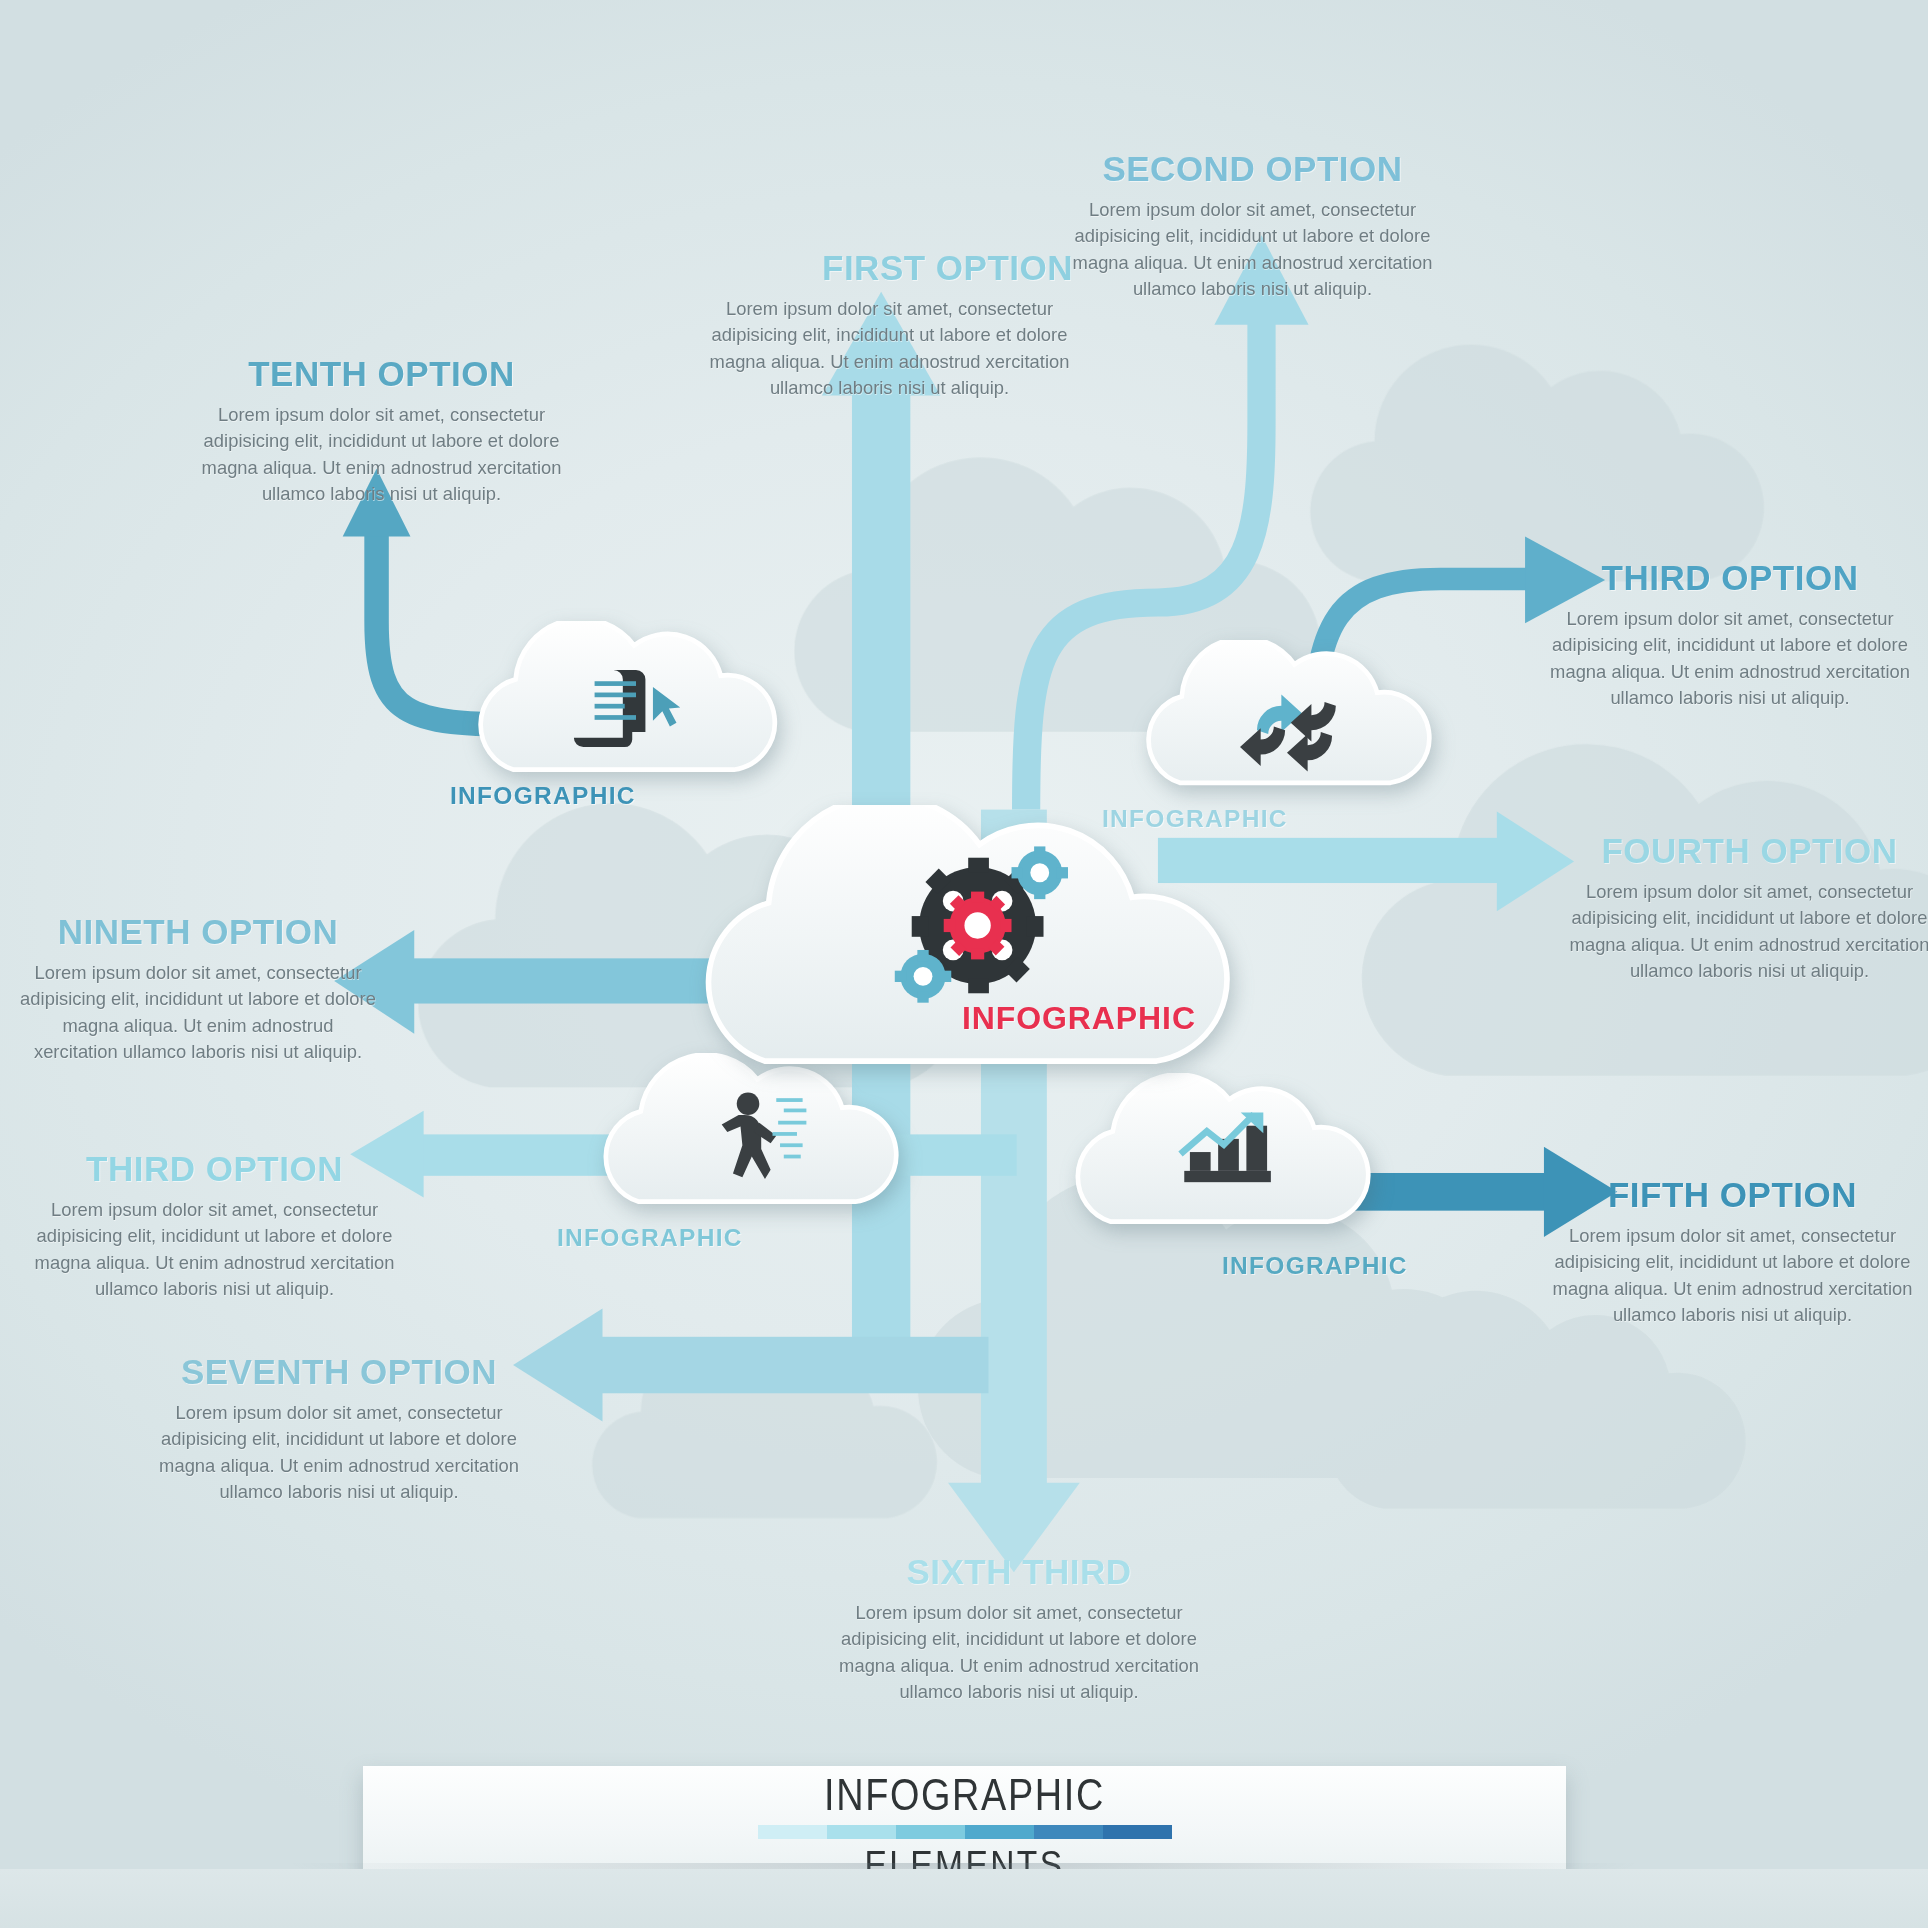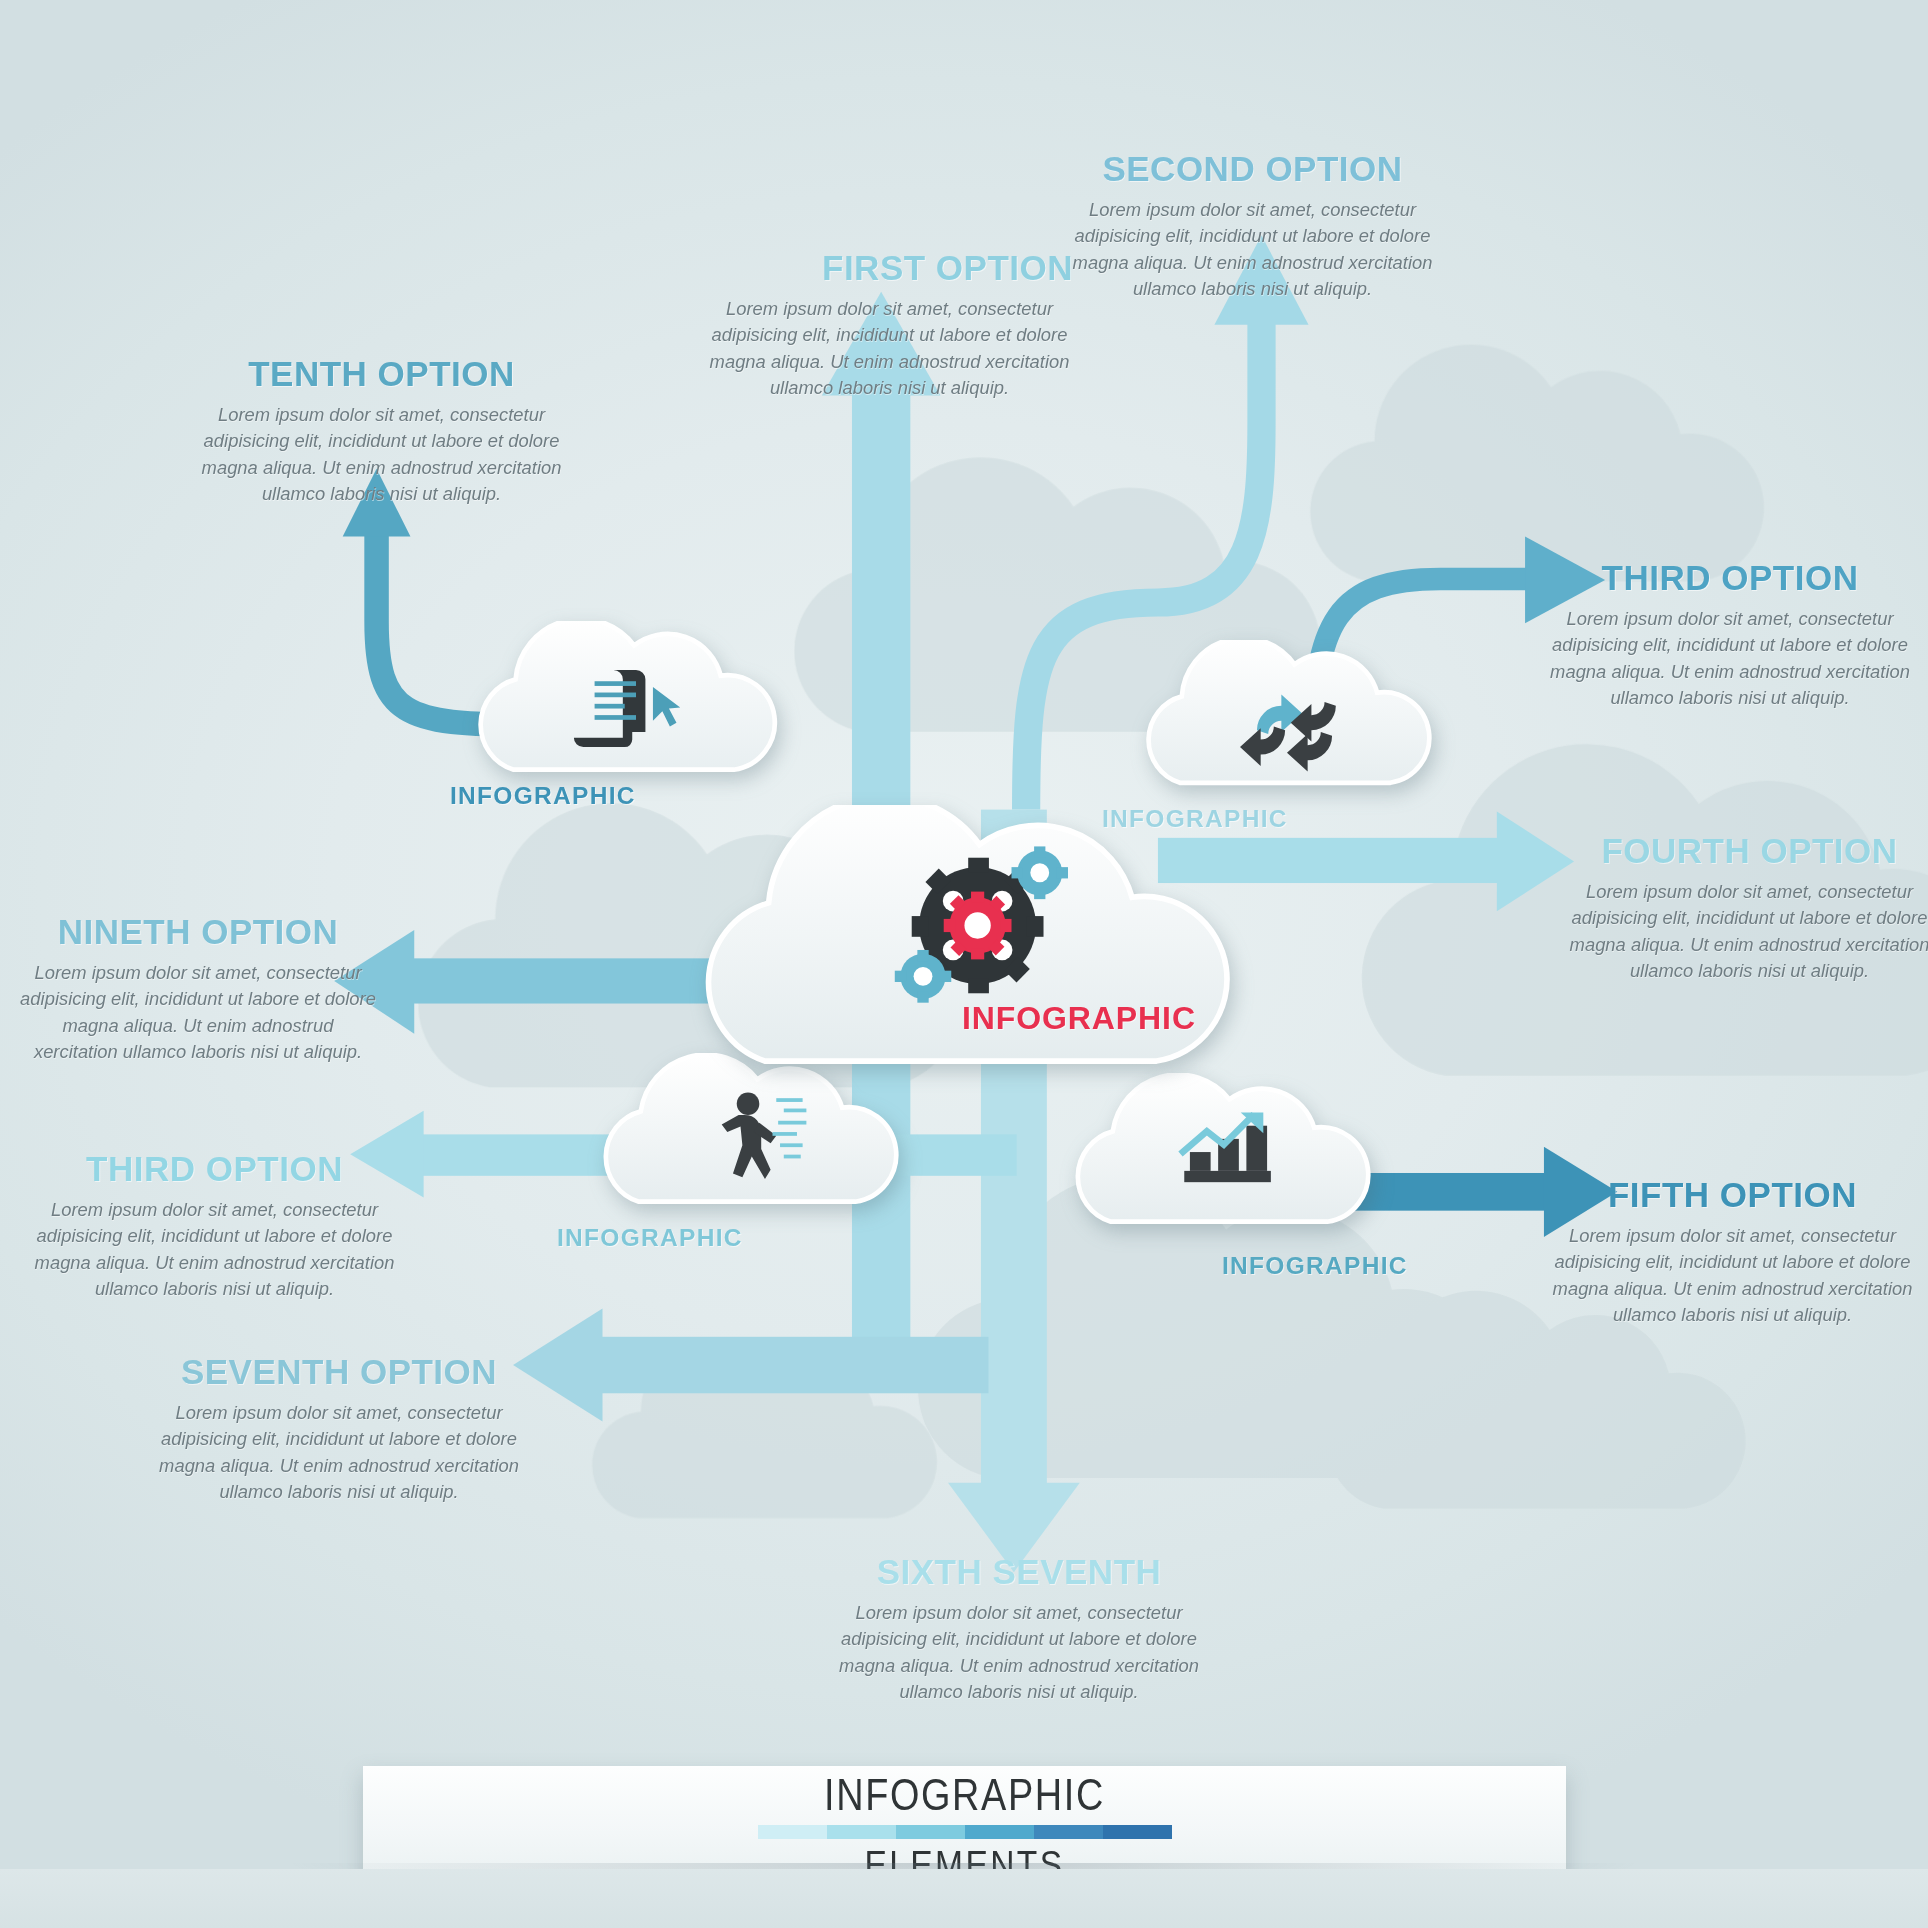--- a/index.html
+++ b/index.html
@@ -25,21 +25,20 @@
   
   .opt{position:absolute;}
   .opt .ttl{
     font-weight:bold;letter-spacing:0.5px;margin:0 0 11.3px 0;
     font-size:35px;line-height:1;
     text-shadow:0.9px 0.9px 0 rgba(255,255,255,.55);
   }
   .opt .body{
     font-size:18.4px;line-height:1.42;color:#6f7d83;margin:0;
     text-shadow:0.5px 0.5px 0 rgba(255,255,255,.5);
-    font-style:italic;
   }
   .ta-c{text-align:center;}
 
   
   .cap{
     position:absolute;font-weight:bold;font-size:24.5px;letter-spacing:1.3px;
     text-shadow:0.9px 0.9px 0 rgba(255,255,255,.6);
   }
   .cap.center{
     font-size:32px;letter-spacing:0.9px;color:#e8304f;
@@ -360,21 +359,21 @@
     <div class="ttl" style="color:#3d93b7;">FIFTH OPTION</div>
     <div class="body">Lorem ipsum dolor sit amet, consectetur adipisicing elit, incididunt ut labore et dolore magna aliqua. Ut enim adnostrud xercitation ullamco laboris nisi ut aliquip.</div>
   </div>
 
   <div class="opt ta-c" style="left:153px;top:1354px;width:372px;">
     <div class="ttl" style="color:#8ac6d8;">SEVENTH OPTION</div>
     <div class="body">Lorem ipsum dolor sit amet, consectetur adipisicing elit, incididunt ut labore et dolore magna aliqua. Ut enim adnostrud xercitation ullamco laboris nisi ut aliquip.</div>
   </div>
 
   <div class="opt ta-c" style="left:833px;top:1554px;width:372px;">
-    <div class="ttl" style="color:#a9dfea;">SIXTH SEVENTH</div>
+    <div class="ttl" style="color:#a9dfea;">SIXTH THIRD</div>
     <div class="body">Lorem ipsum dolor sit amet, consectetur adipisicing elit, incididunt ut labore et dolore magna aliqua. Ut enim adnostrud xercitation ullamco laboris nisi ut aliquip.</div>
   </div>
 
   <div id="banner">
     <div class="b1">INFOGRAPHIC</div>
     <div id="bar">
       <span style="background:#cfeef5"></span>
       <span style="background:#a9e0ec"></span>
       <span style="background:#7ecbdf"></span>
       <span style="background:#4fa9cd"></span>

